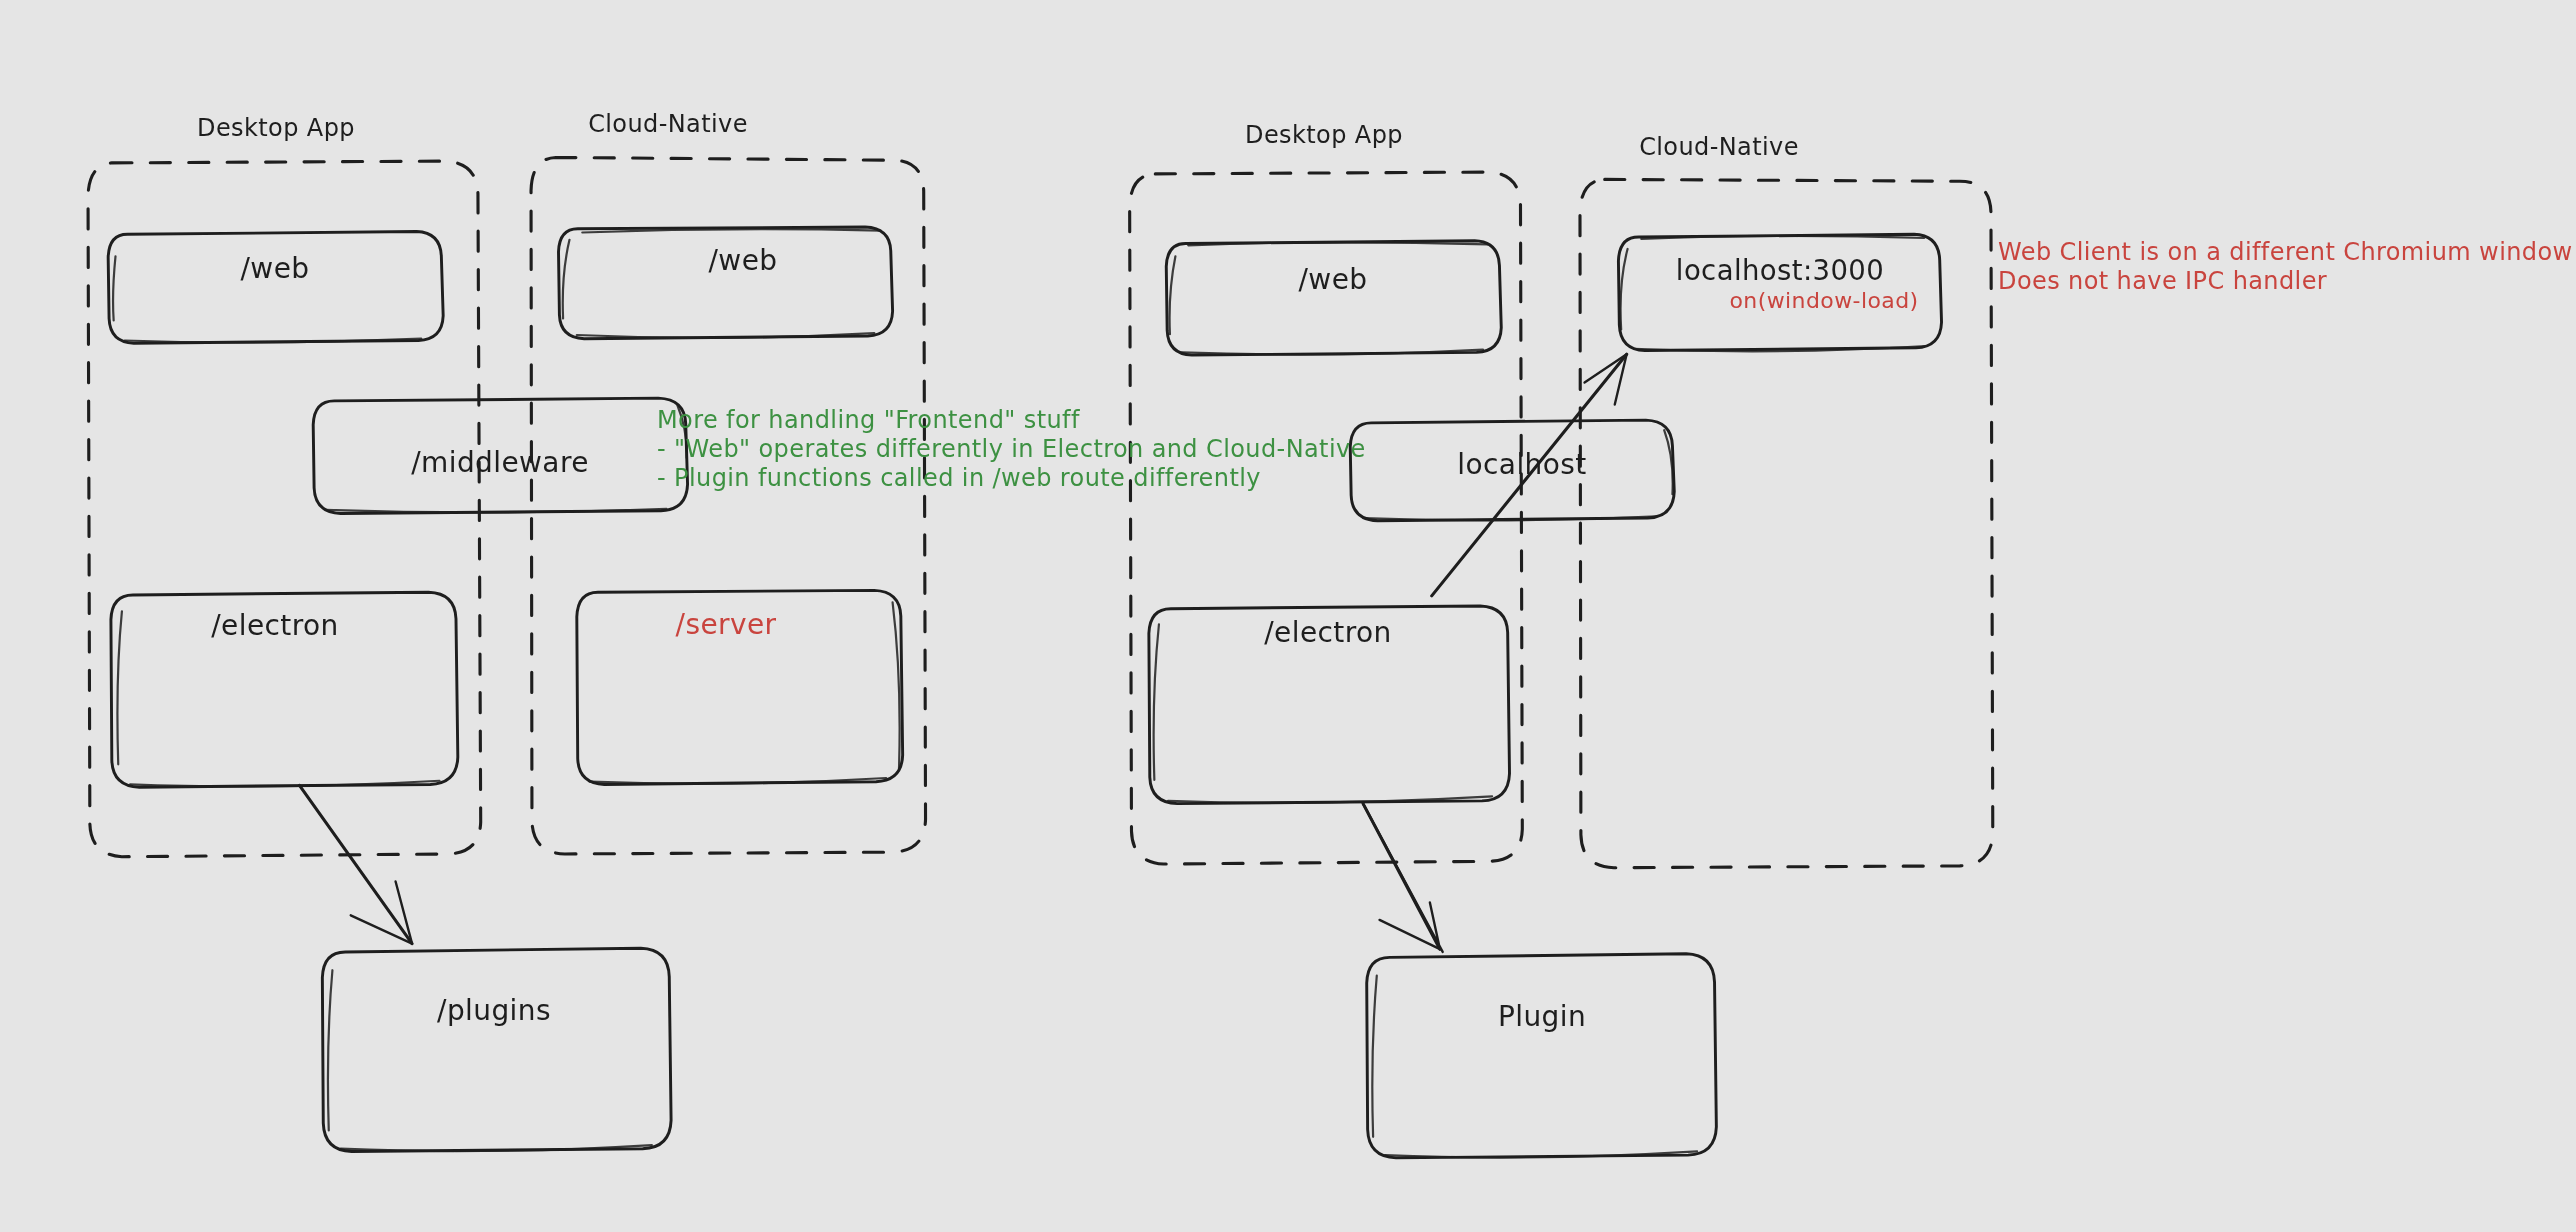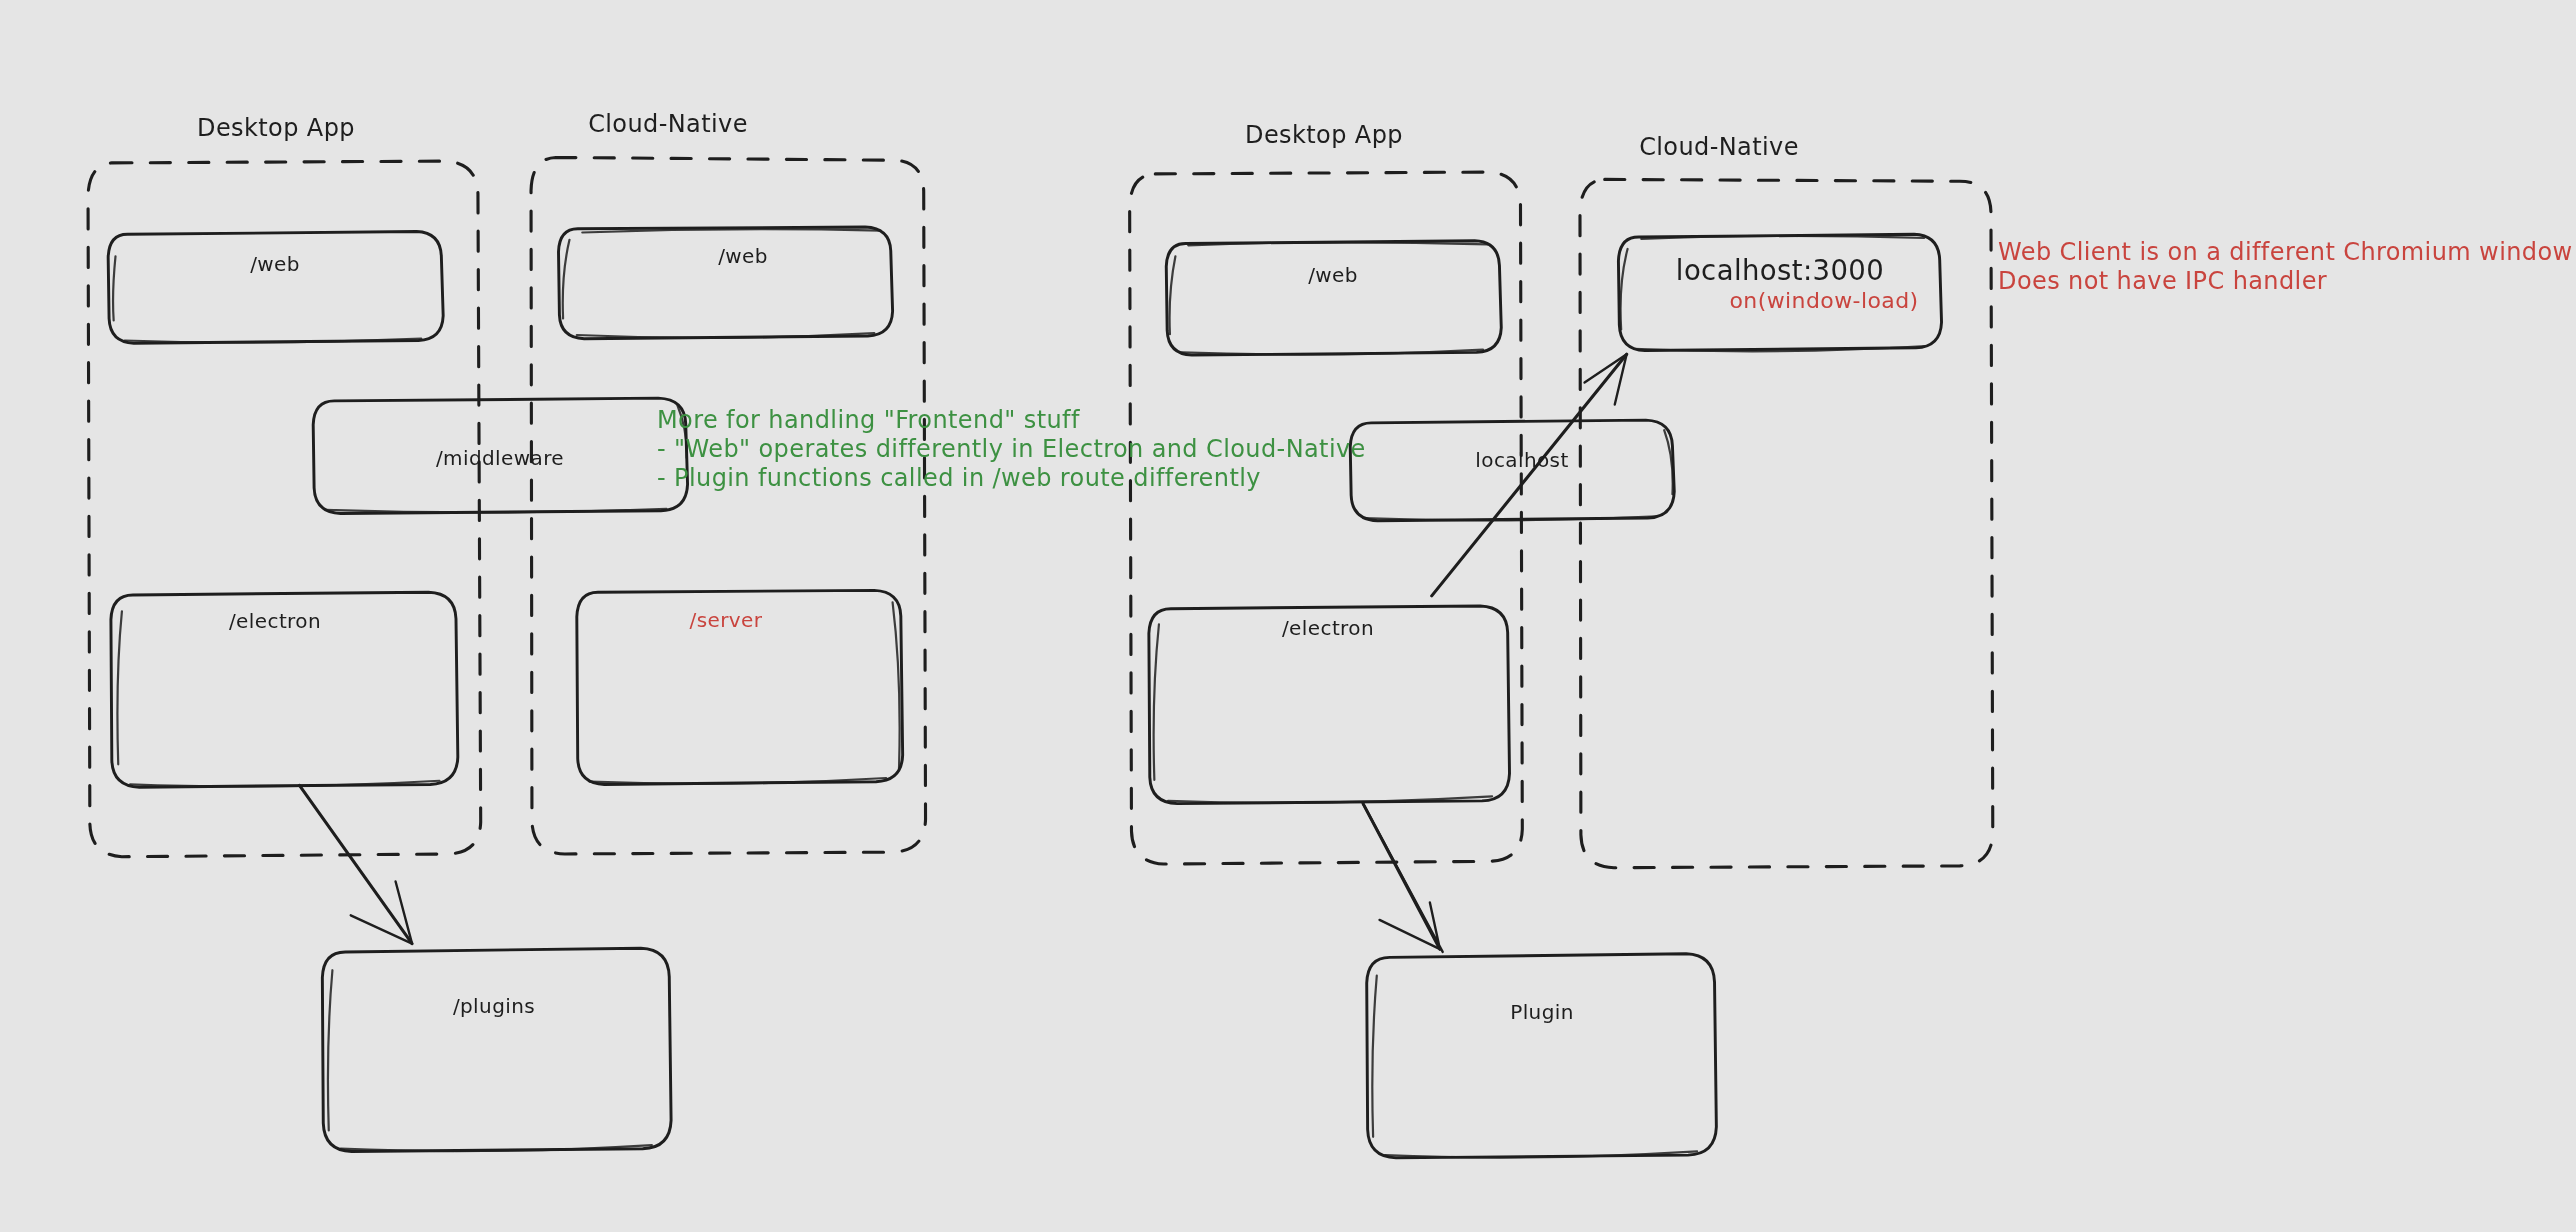--- a/index.html
+++ b/index.html
@@ -30,21 +30,21 @@
     font-family: "DejaVu Sans", sans-serif;
     color: #1e1e1e;
     letter-spacing: 0.4px;
   }
   .grp-title {
     font-size: 24px;
     transform: translateX(-50%);
     text-align: center;
   }
   .node-title {
-    font-size: 20px;
+    font-size: 28px;
     transform: translateX(-50%);
     text-align: center;
   }
   .node-title.big {
     font-size: 27.5px;
   }
   .red {
     color: #c9443e;
   }
   .green {

